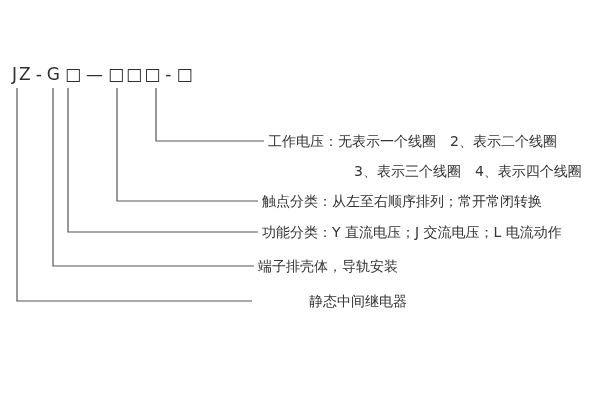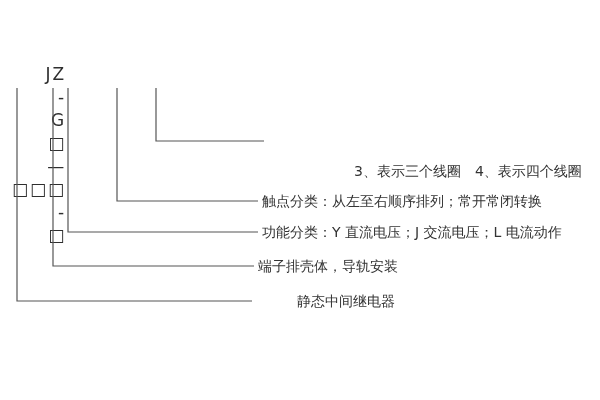--- a/index.html
+++ b/index.html
@@ -21,21 +21,20 @@
     left: 12px;
     top: 64px;
     display: flex;
     align-items: flex-end;
     gap: 3px;
     font-size: 17px;
     font-weight: 500;
     letter-spacing: 2px;
     color: #2e2e2e;
     white-space: nowrap;
-    flex-direction: column;
   }
   .connectors {
     position: absolute;
     left: 0;
     top: 0;
     width: 600px;
     height: 400px;
   }
   .connectors path {
     fill: none;
@@ -47,21 +46,21 @@
     font-size: 14px;
     line-height: 18px;
     white-space: nowrap;
     color: #333333;
   }
   .lbl-1 { left: 268px; top: 132px; }
   .lbl-2 { left: 345px; top: 162px; margin-left: 9px; }
   .lbl-3 { left: 262px; top: 192px; }
   .lbl-4 { left: 262px; top: 223px; }
   .lbl-5 { left: 258px; top: 257px; }
-  .lbl-6 { left: 252px; top: 292px; padding-left: 45px; }
+  .lbl-6 { left: 264px; top: 292px; padding-left: 45px; }
 </style>
 </head>
 <body>
 
 <div class="page">
 
   <div class="model-code">
     <span>JZ</span>
     <span>-</span>
     <span>G</span>
@@ -73,19 +72,20 @@
   </div>
 
   <svg class="connectors" viewBox="0 0 600 400" xmlns="http://www.w3.org/2000/svg">
     <path d="M156 88 L156 141 L264 141"></path>
     <path d="M117 88 L117 201 L258 201"></path>
     <path d="M68 88 L68 232 L258 232"></path>
     <path d="M53 88 L53 266 L254 266"></path>
     <path d="M17 88 L17 301 L252 301"></path>
   </svg>
 
+  <div class="label lbl-1">工作电压：无表示一个线圈　2、表示二个线圈</div>
   <div class="label lbl-2">3、表示三个线圈　4、表示四个线圈</div>
   <div class="label lbl-4">功能分类：Y 直流电压；J 交流电压；L 电流动作</div>
   <div class="label lbl-3">触点分类：从左至右顺序排列；常开常闭转换</div>
   <div class="label lbl-5">端子排壳体，导轨安装</div>
   <div class="label lbl-6">静态中间继电器</div>
 
 </div>
 
 </body></html>

